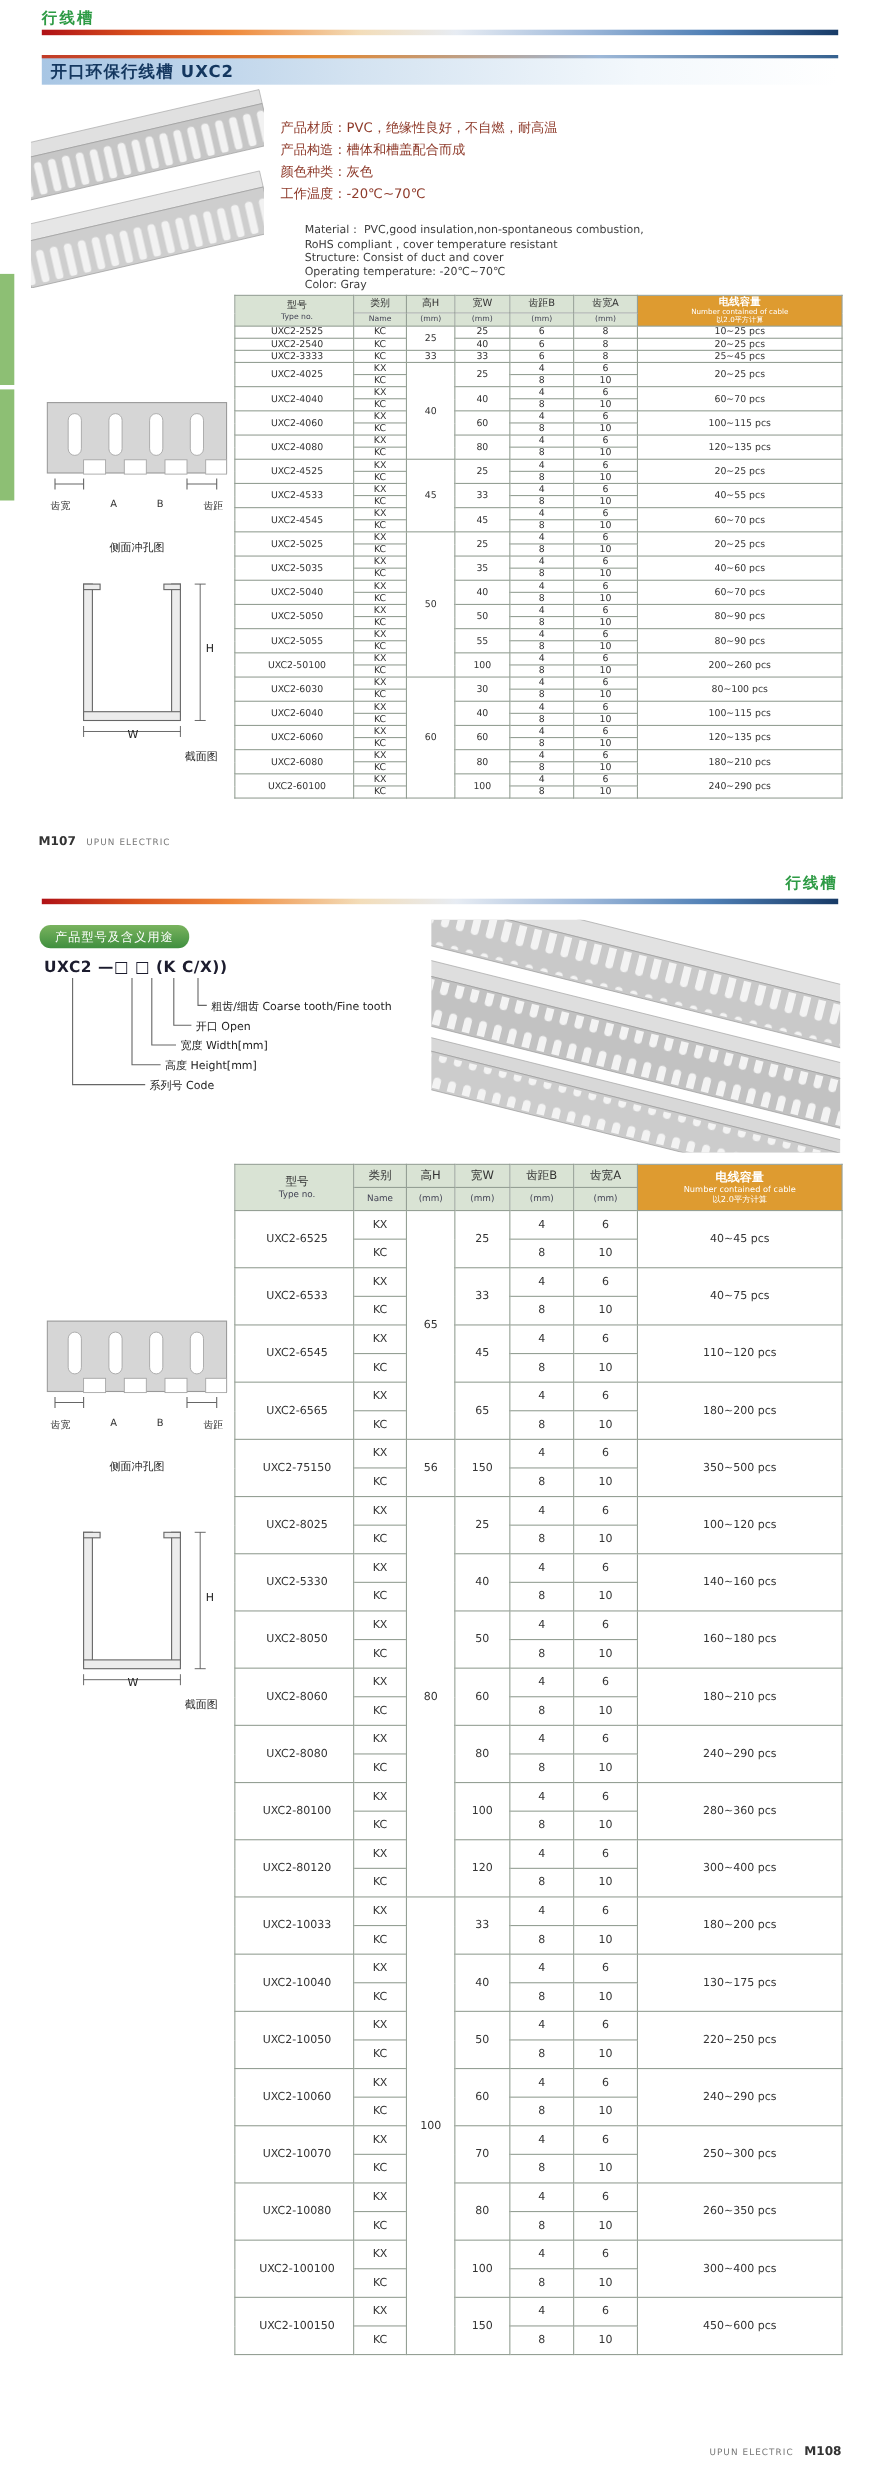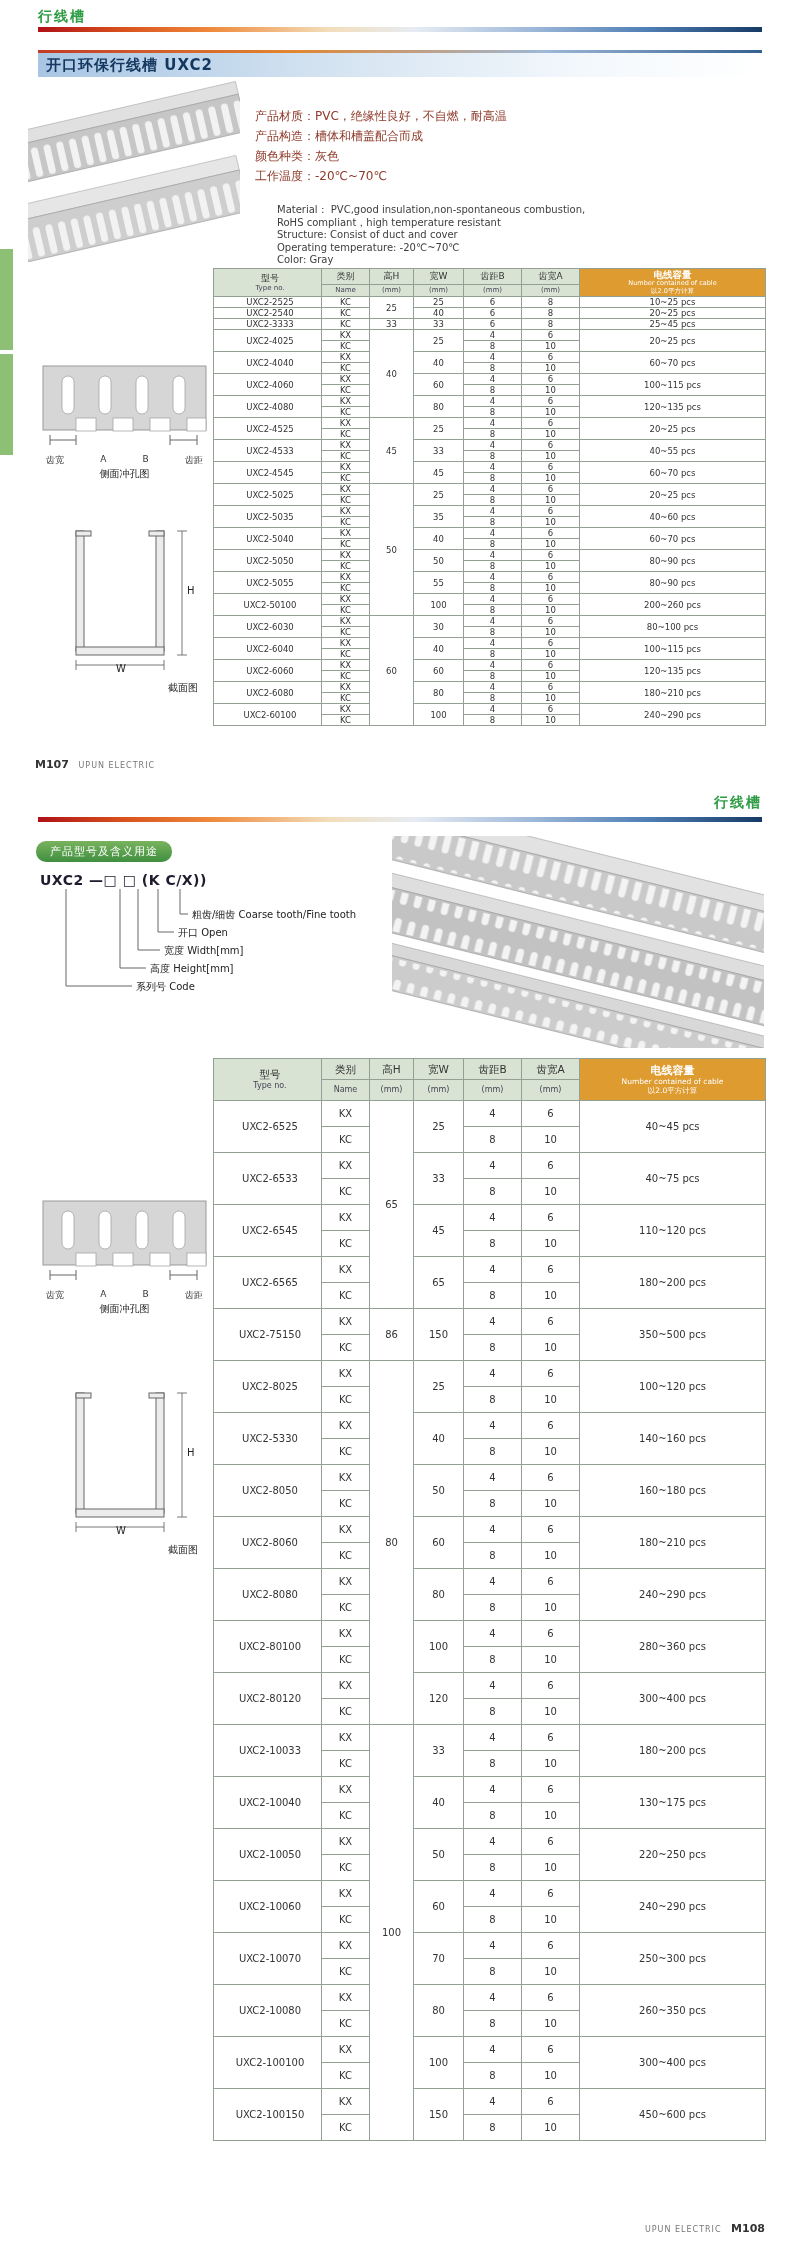--- a/index.html
+++ b/index.html
@@ -33,21 +33,21 @@
 
   
   .photo1 { position:absolute; left:28px; top:80px; width:212px; height:182px; overflow:hidden; }
   .photo2 { position:absolute; left:392px; top:836px; width:372px; height:212px; overflow:hidden; }
 
   
   .side-diagram { position:absolute; width:165px; text-align:center; }
   .p1-side { left:42px; top:365px; }
   .p2-side { left:42px; top:1200px; }
   .dim-row { display:flex; justify-content:space-between; padding:0 4px; font-size:9px; color:#333; margin-top:1px; }
-  .caption { font-size:10px; color:#222; margin-top:0; text-align:center; }
+  .caption { font-size:10px; color:#222; margin-top:24px; text-align:center; }
 
   .section-diagram { position:absolute; width:140px; }
   .p1-sec { left:58px; top:523px; }
   .p2-sec { left:58px; top:1385px; }
   .dim-h { position:absolute; left:129px; top:62px; font-size:10px; color:#222; }
   .dim-w { position:absolute; left:58px; top:140px; font-size:10px; color:#222; }
   .section-diagram .caption { margin-top:4px;text-align:right; }
 
   
   .meaning-pill { position:absolute; left:36px; top:841px; display:inline-block; padding:3px 14px;
@@ -128,21 +128,21 @@
 
   <div class="specs-cn">
     <div>产品材质：PVC，绝缘性良好，不自燃，耐高温</div>
     <div>产品构造：槽体和槽盖配合而成</div>
     <div>颜色种类：灰色</div>
     <div>工作温度：-20℃~70℃</div>
   </div>
 
   <div class="specs-en">
     <div>Material：  PVC,good insulation,non-spontaneous combustion,</div>
-    <div>RoHS compliant，high temperature resistant</div>
+    <div>RoHS compliant，cover temperature resistant</div>
     <div>Structure:   Consist of duct and cover</div>
     <div>Operating temperature:  -20℃~70℃</div>
     <div>Color:   Gray</div>
   </div>
 
   <div class="side-diagram p1-side">
     <svg width="165" height="84" viewBox="0 0 165 84">
       <rect x="1" y="1" width="163" height="64" fill="#d6d6d6" stroke="#999" stroke-width="1"></rect>
       <rect x="20" y="11" width="12" height="38" rx="6" fill="#fff" stroke="#a5a5a5" stroke-width="0.8"></rect>
       <rect x="57" y="11" width="12" height="38" rx="6" fill="#fff" stroke="#a5a5a5" stroke-width="0.8"></rect>
@@ -680,21 +680,21 @@
           <td rowspan="2">180~200 pcs</td>
         </tr>
         <tr>
           <td>KC</td>
           <td>8</td>
           <td>10</td>
         </tr>
         <tr>
           <td rowspan="2" class="model">UXC2-75150</td>
           <td>KX</td>
-          <td rowspan="2">86</td>
+          <td rowspan="2">56</td>
           <td rowspan="2">150</td>
           <td>4</td>
           <td>6</td>
           <td rowspan="2">350~500 pcs</td>
         </tr>
         <tr>
           <td>KC</td>
           <td>8</td>
           <td>10</td>
         </tr>

